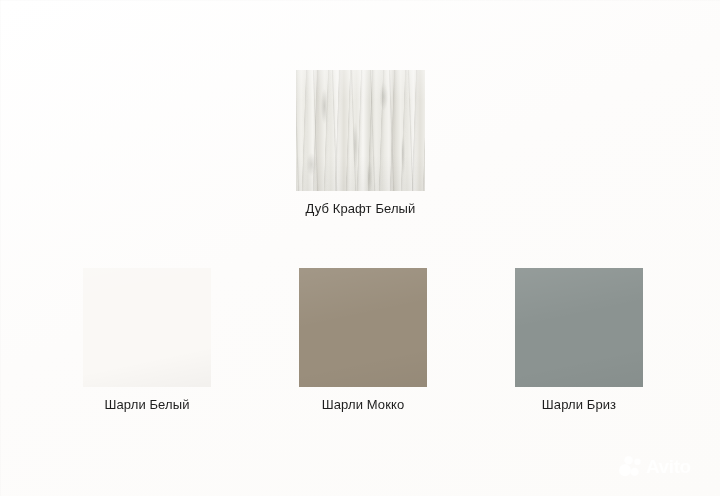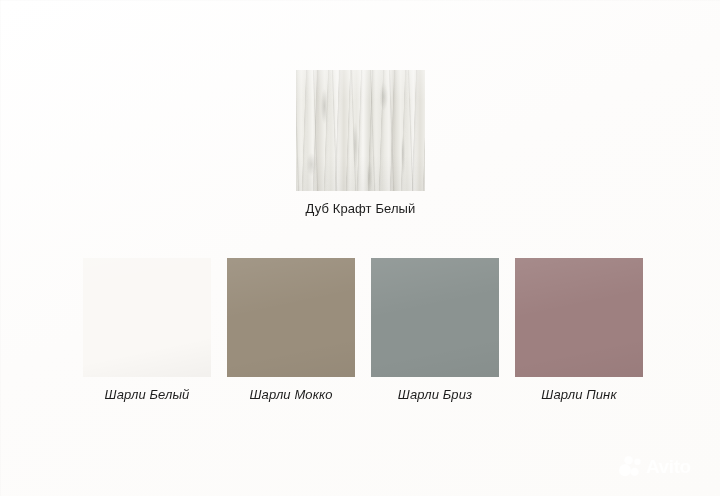--- a/index.html
+++ b/index.html
@@ -118,25 +118,24 @@
     inset: 0;
     background:
       linear-gradient(180deg, rgba(255,255,255,0.30) 0%, rgba(255,255,255,0.00) 26%,
                               rgba(0,0,0,0.00) 70%, rgba(0,0,0,0.035) 100%);
   }
 
   
   #solids {
     position: absolute;
     left: 83px;
-    top: 258px;
+    top: 268px;
     width: 560px;
     display: flex;
     justify-content: space-between;
-    font-style: italic;
   }
   .solid-group {
     width: 128px;
   }
   .solid-swatch {
     width: 128px;
     height: 119px;
   }
   .solid-swatch .sheen {
     position: absolute;
@@ -192,26 +191,20 @@
       <div class="swatch-label">Шарли Мокко</div>
     </div>
 
     <div class="solid-group">
       <div class="swatch solid-swatch" style="background-color: rgb(139, 147, 145);">
         <div class="sheen"></div>
       </div>
       <div class="swatch-label">Шарли Бриз</div>
     </div>
 
-    <div class="solid-group">
-      <div class="swatch solid-swatch" style="background-color: rgb(158, 128, 128);">
-        <div class="sheen"></div>
-      </div>
-      <div class="swatch-label">Шарли Пинк</div>
-    </div>
 
   </div>
 
   <div id="watermark" style="opacity: 0.92;">
     <span>
       <svg width="24" height="24" viewBox="0 0 24 24" aria-hidden="true">
         <circle cx="7.0" cy="15.2" r="6.1" fill="#ffffff" fill-opacity="0.90"></circle>
         <circle cx="16.6" cy="16.9" r="4.2" fill="#ffffff" fill-opacity="0.90"></circle>
         <circle cx="10.6" cy="5.2" r="4.3" fill="#ffffff" fill-opacity="0.90"></circle>
         <circle cx="19.5" cy="6.7" r="3.3" fill="#ffffff" fill-opacity="0.90"></circle>

